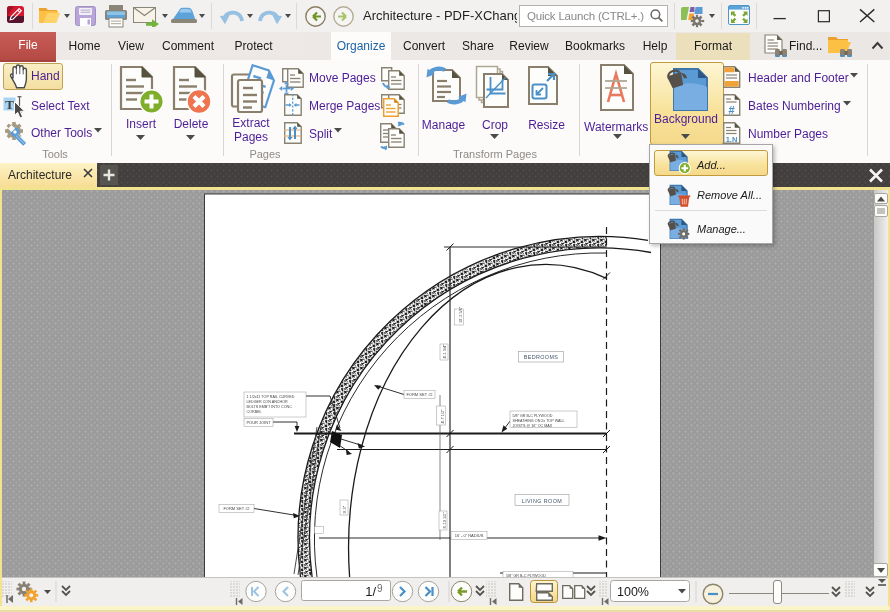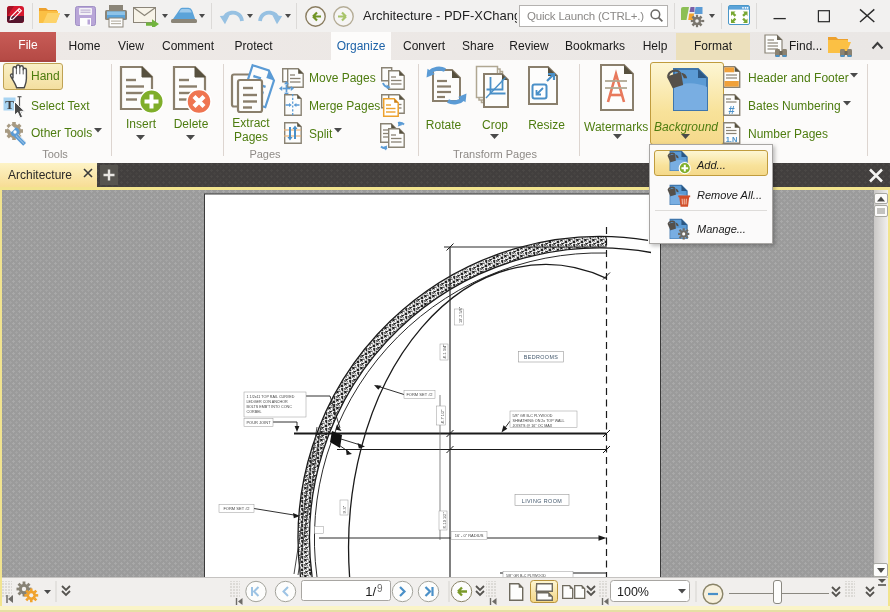--- a/index.html
+++ b/index.html
@@ -4,21 +4,21 @@
 <style>
 * { margin:0; padding:0; box-sizing:border-box; }
 html,body { width:890px; height:612px; overflow:hidden; }
 body { font-family:"Liberation Sans", sans-serif; position:relative; background:#f1f0ef; font-size:12px; color:#1a1a1a;}
 .abs { position:absolute; }
 .caret { width:0; height:0; border-left:3.5px solid transparent; border-right:3.5px solid transparent; border-top:4px solid #4a4a4a; display:inline-block; }
 .yellowbtn { background:linear-gradient(#fdf6d4,#f8e29a 60%,#f5d98b); border:1px solid #c09c3e; border-radius:3px; }
 .tbsep { position:absolute; top:3px; width:1px; height:26px; background:#dcdad8; }
 .rsep { position:absolute; width:1px; background:#ddd5d0; }
 .grouplabel { position:absolute; font-size:11px; color:#8e8a86; text-align:center; }
-.btnlabel { position:absolute; font-size:12px; color:#4d7c0f; text-align:center; }
+.btnlabel { position:absolute; font-size:12px; color:#4c1d95; text-align:center; }
 .rtab { position:absolute; top:32px; height:28px; font-size:12px; color:#1a1a1a; text-align:center; line-height:28px; }
 .menuitem { position:absolute; font-size:11px; color:#1a1a1a;font-style:italic; }
 </style>
 </head>
 <body>
 
 <div class="abs" id="titlebar" style="left:0;top:0;width:890px;height:32px;background:#f2f1f0;"></div>
 <div class="abs" style="left:363px;top:8px;width:154px;height:17px;font-size:13px;color:#1f1f1f;white-space:nowrap;overflow:hidden;">Architecture - PDF-XChang..</div>
 <div class="abs" style="left:519px;top:5px;width:149px;height:22px;background:#fff;border:1px solid #b4b2b0;border-radius:0;color:#8b8987;font-size:11.5px;line-height:20px;padding-left:7px;letter-spacing:-0.2px;">Quick Launch (CTRL+.)</div>
 <svg class="abs" style="left:649px;top:8px;" width="16" height="16" viewBox="0 0 16 16">
@@ -496,26 +496,26 @@
 <div class="btnlabel" style="left:31px;top:98.5px;">Select Text</div>
 <div class="btnlabel" style="left:31px;top:126px;">Other Tools</div>
 
 <div class="btnlabel" style="left:121px;top:117px;width:40px;">Insert</div>
 <div class="btnlabel" style="left:170px;top:117px;width:42px;">Delete</div>
 <div class="btnlabel" style="left:226px;top:116px;width:50px;">Extract<br>Pages</div>
 <div class="btnlabel" style="left:309px;top:71px;text-align:left;">Move Pages</div>
 <div class="btnlabel" style="left:309px;top:99px;text-align:left;">Merge Pages</div>
 <div class="btnlabel" style="left:309px;top:127px;text-align:left;">Split</div>
 
-<div class="btnlabel" style="left:421px;top:118px;width:45px;">Rotate</div>
+<div class="btnlabel" style="left:421px;top:118px;width:45px;">Manage</div>
 <div class="btnlabel" style="left:478px;top:118px;width:34px;">Crop</div>
 <div class="btnlabel" style="left:524px;top:118px;width:45px;">Resize</div>
 <div class="btnlabel" style="left:584px;top:120px;">Watermarks</div>
 <div class="abs yellowbtn" style="left:650px;top:62px;width:74px;height:83px;"></div>
-<div class="btnlabel" style="left:654px;top:120px;font-style:italic;">Background</div>
+<div class="btnlabel" style="left:654px;top:112px;">Background</div>
 <div class="btnlabel" style="left:748px;top:71px;text-align:left;">Header and Footer</div>
 <div class="btnlabel" style="left:748px;top:99px;text-align:left;">Bates Numbering</div>
 <div class="btnlabel" style="left:748px;top:127px;text-align:left;">Number Pages</div>
 
 <div class="abs" style="left:0;top:163px;width:890px;height:24px;background:#423f3e;background-image:radial-gradient(circle at 1.5px 1.5px, #4b4846 1px, transparent 1.2px),radial-gradient(circle at 4.5px 4.5px, #474442 1px, transparent 1.2px);background-size:6px 6px;"></div>
 <div class="abs" style="left:0;top:163px;width:97px;height:24px;background:linear-gradient(#fdf3c6,#f7dd95);color:#2b2a28;font-size:12px;line-height:24px;padding-left:8px;">Architecture</div>
 <svg class="abs" style="left:82px;top:167px;" width="12" height="12" viewBox="0 0 12 12">
     <path d="M2 2 l8 8 m0-8 l-8 8" stroke="#3a3a3a" stroke-width="1.6"></path>
   </svg>
 <div class="abs" style="left:100px;top:165px;width:18px;height:20px;background:#56544f;"></div>

